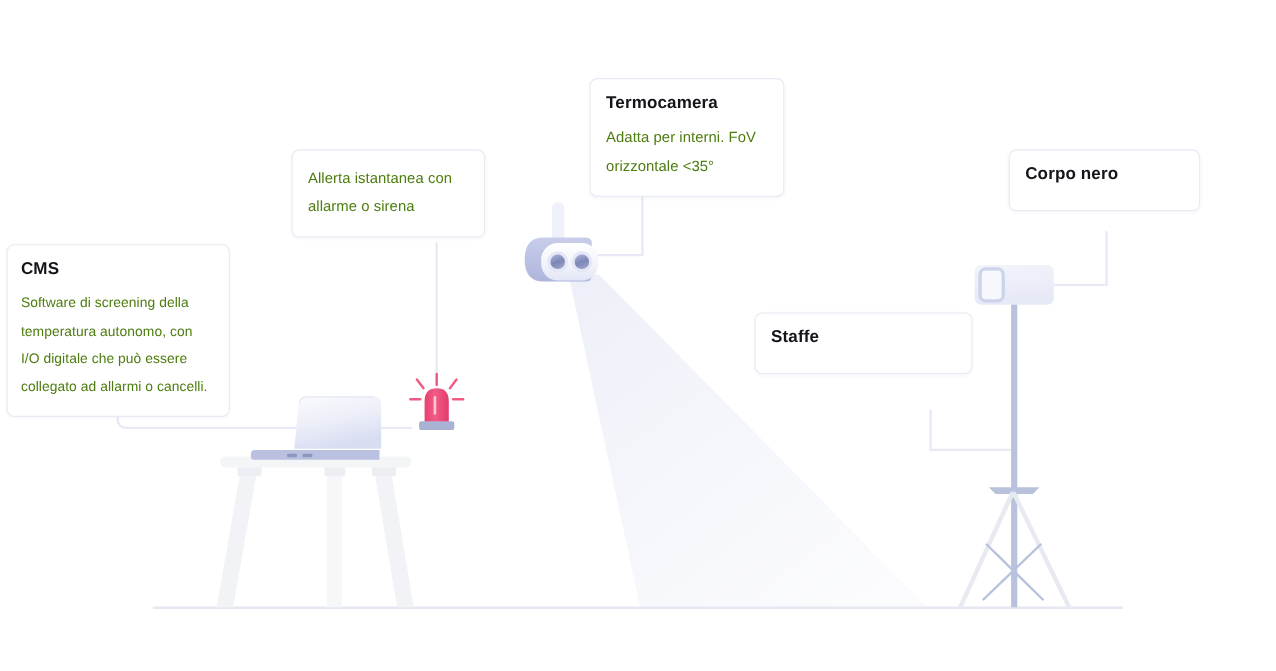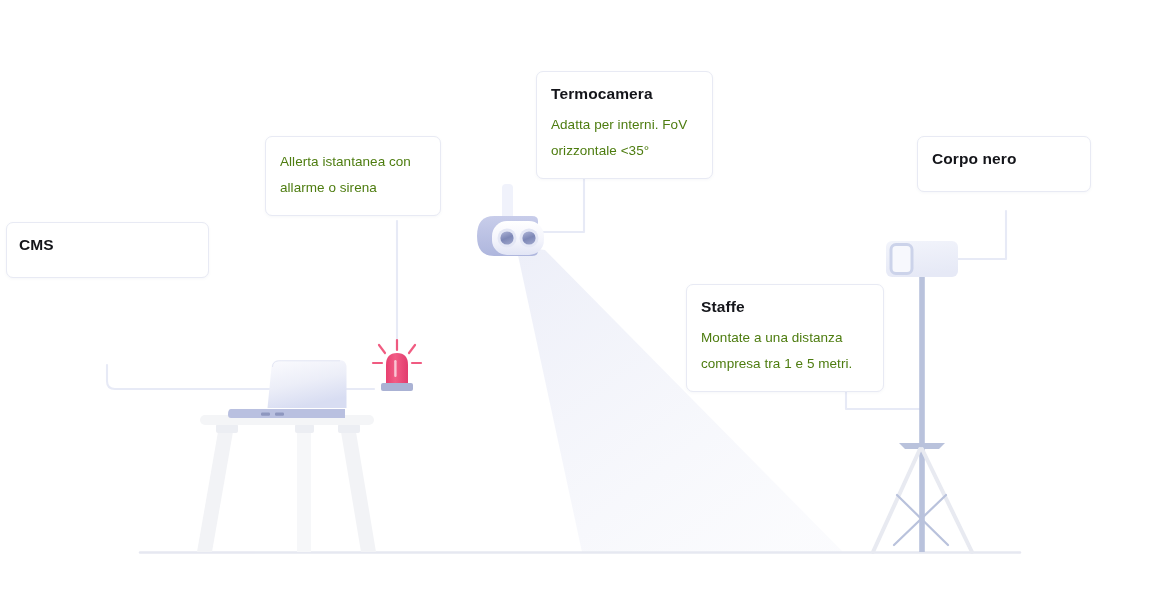--- a/index.html
+++ b/index.html
@@ -192,33 +192,33 @@
 
       <g stroke="#b9c2dc" stroke-width="2.2" stroke-linecap="round" fill="none">
         <line x1="897" y1="495" x2="948" y2="545"></line>
         <line x1="946" y1="495" x2="894" y2="545"></line>
       </g>
     </g>
   </svg>
 
   <div class="callout" id="callout-cms">
     <div class="callout-title">CMS</div>
+    <div class="callout-body small">Software di screening della temperatura autonomo, con I/O digitale che può essere collegato ad allarmi o cancelli.</div>
   </div>
 
   <div class="callout" id="callout-io">
     <div class="callout-body">Allerta istantanea con allarme o sirena</div>
   </div>
 
   <div class="callout" id="callout-thermal">
     <div class="callout-title">Termocamera</div>
     <div class="callout-body">Adatta per interni. FoV orizzontale &lt;35°</div>
   </div>
 
   <div class="callout" id="callout-blackbody">
     <div class="callout-title">Corpo nero</div>
   </div>
 
   <div class="callout" id="callout-brackets">
     <div class="callout-title">Staffe</div>
-    <div class="callout-body">Montate a una distanza compresa tra 1 e 5 metri.</div>
   </div>
 
 </div>
 
 </body></html>

